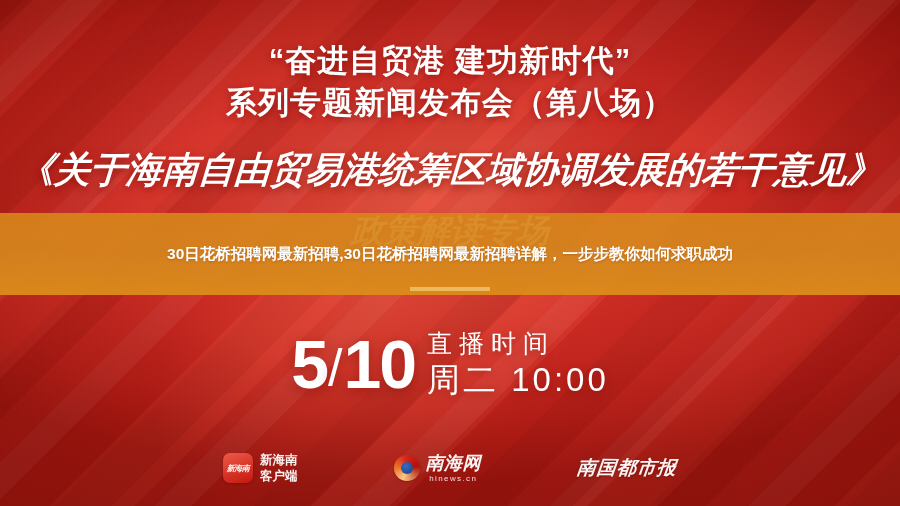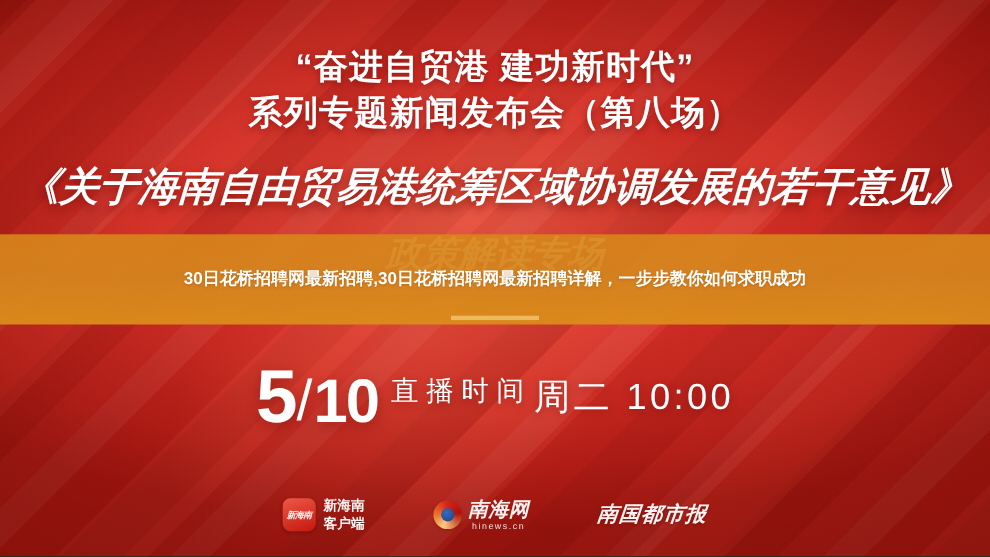--- a/index.html
+++ b/index.html
@@ -6,21 +6,21 @@
     margin: 0;
     padding: 0;
     background: #1a1a1a;
   }
   #poster {
     position: relative;
     width: 900px;
     height: 506px;
     overflow: hidden;
     font-family: "Liberation Sans", "DejaVu Sans", sans-serif;
-    background: #14532d;
+    background: #701a75;
     user-select: none;
   }
 
   
   .bg-base {
     position: absolute;
     inset: 0;
     background:
       radial-gradient(ellipse 70% 55% at 48% 40%, #e24a3a 0%, #d32f26 45%, #bf2019 80%, #a91710 100%);
   }
@@ -171,28 +171,29 @@
     letter-spacing: -2px;
   }
   .bd-slash {
     font-size: 52px;
     font-weight: 300;
     margin: 0 1px;
     position: relative;
     top: -2px;
   }
   .bd-month {
-    font-size: 56px;
+    font-size: 68px;
     font-weight: bold;
     letter-spacing: -2px;
     text-align: right;
   }
   .time-col {
     margin-left: 10px;
     display: flex;
+    flex-direction: column;
     line-height: 1.28;
     text-shadow: 0 2px 8px rgba(110,8,4,0.45);
   }
   .tc-label {
     font-size: 25px;
     letter-spacing: 7px;
     padding-left: 2px;
   }
   .tc-value {
     font-size: 33px;
@@ -202,21 +203,21 @@
 
   
   .logos {
     position: absolute;
     left: 0;
     right: 0;
     bottom: 22px;
     display: flex;
     justify-content: center;
     align-items: center;
-    gap: 62px;
+    gap: 96px;
   }
   .logo-item {
     display: flex;
     align-items: center;
     opacity: .95;
   }
   
   .logo1-mark {
     width: 30px;
     height: 30px;

